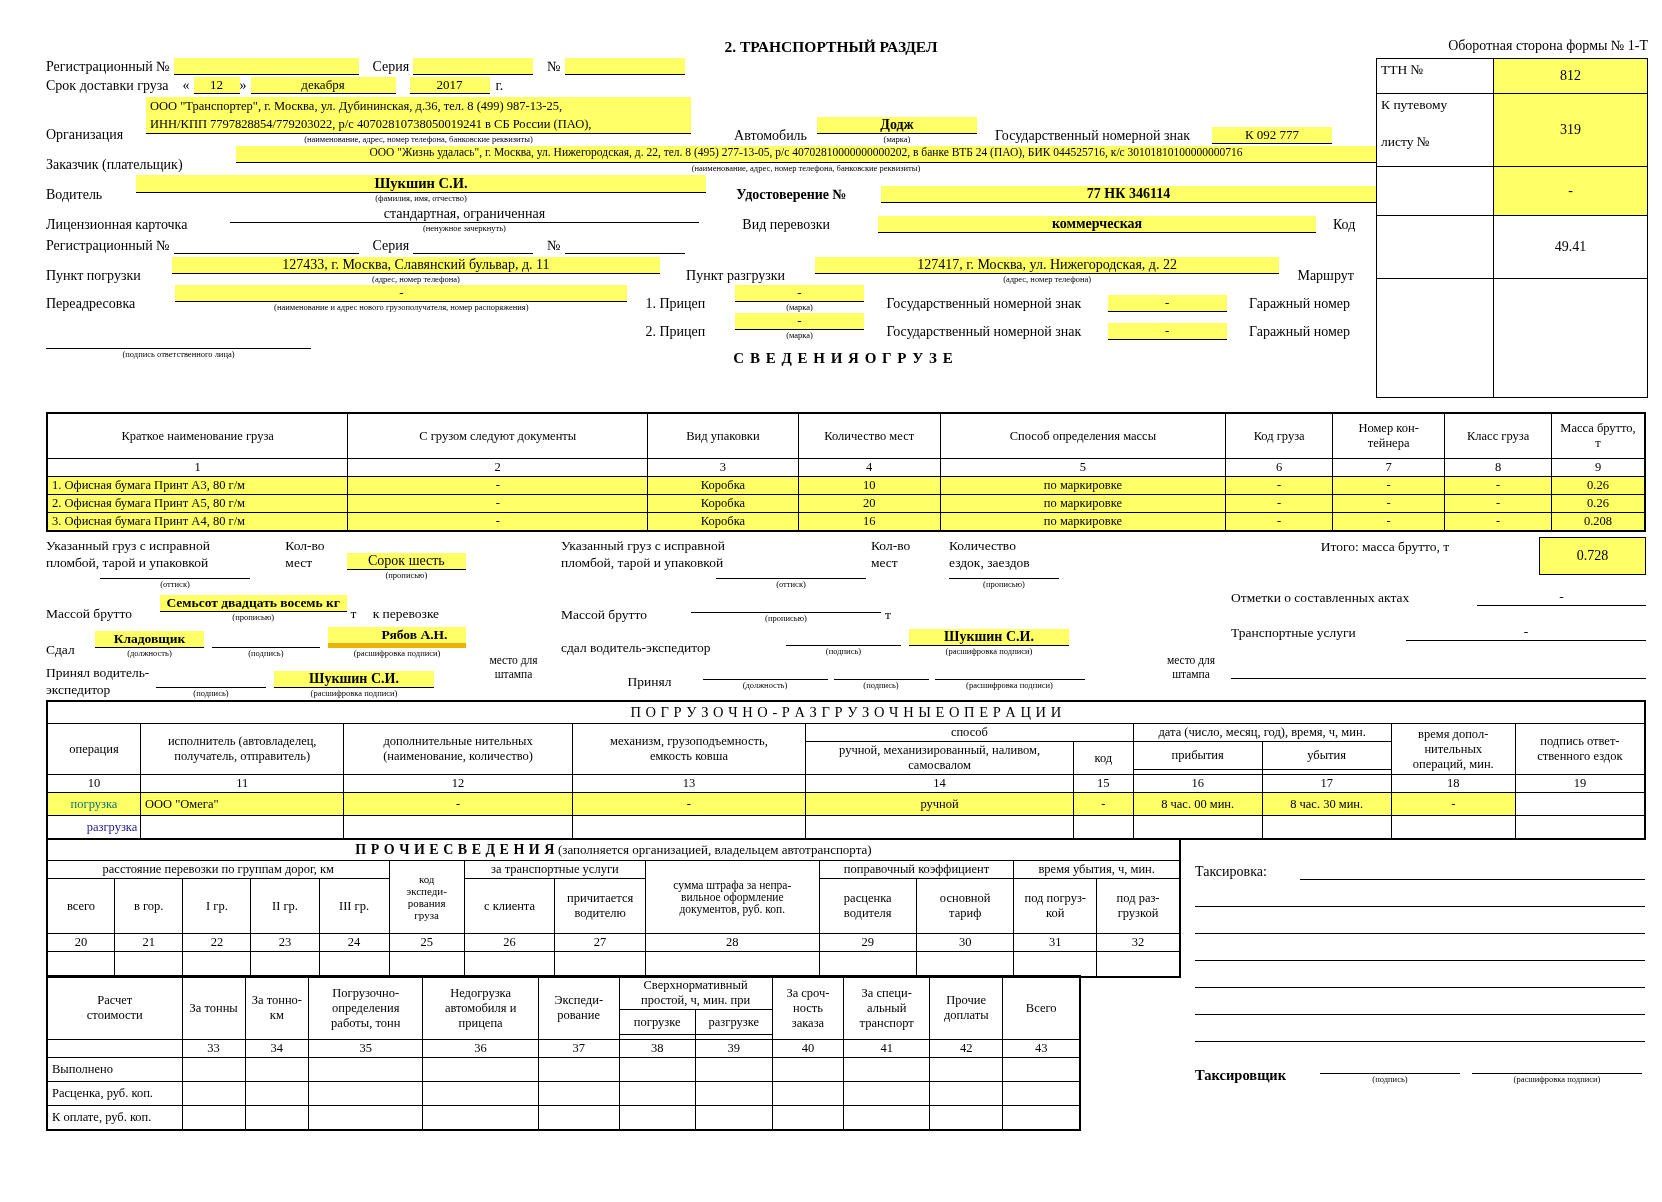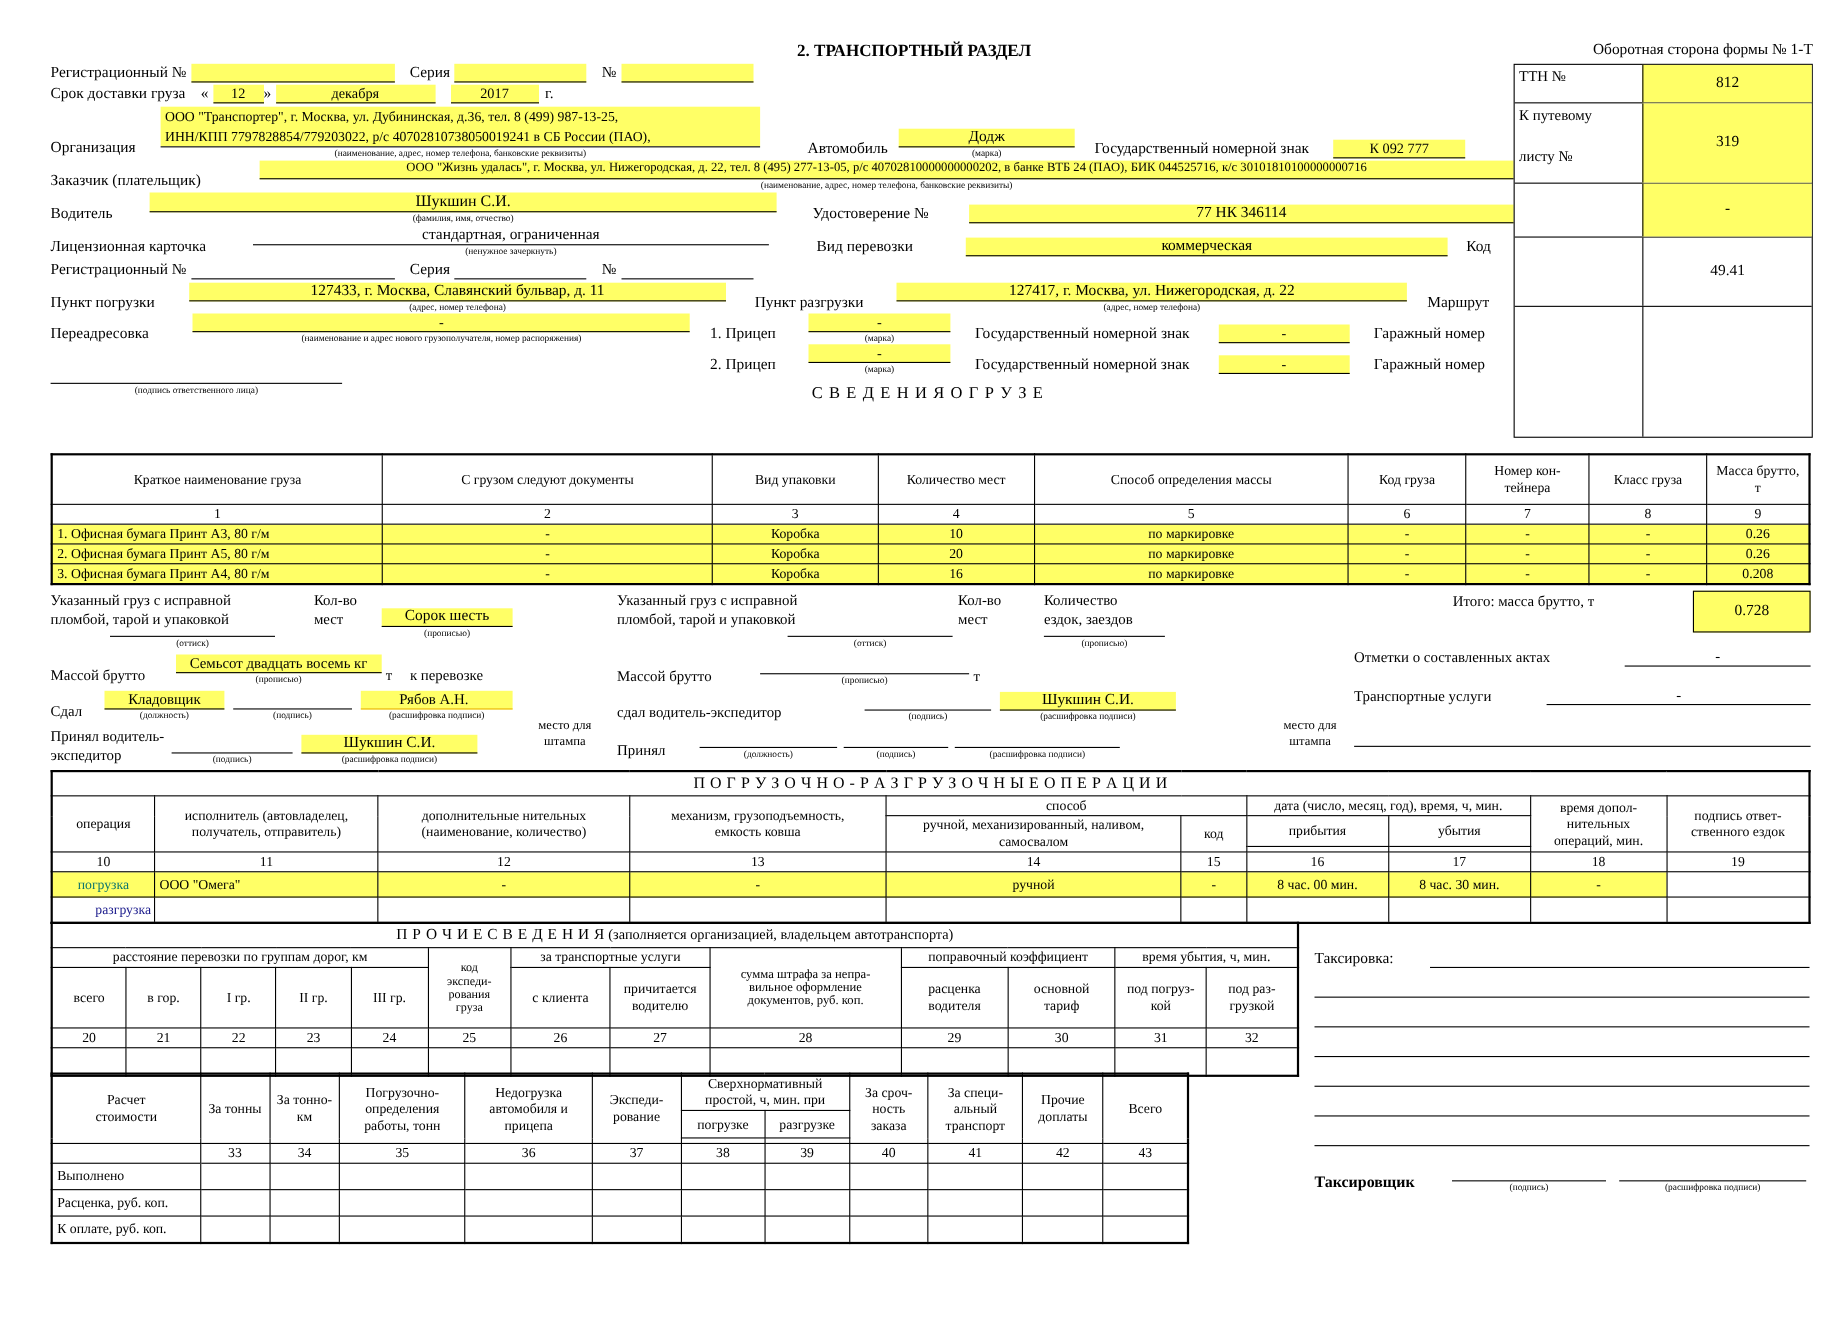--- a/index.html
+++ b/index.html
@@ -16,21 +16,21 @@
     font-size: 13px;
   }
   .page {
     position: relative;
     width: 1662px;
     height: 1202px;
     padding: 0;
   }
   .hl { background: #ffff66; }
   .center { text-align: center; }
-  .bold { font-weight: normal; }
+  .bold { font-weight: bold; }
   .row { display: flex; align-items: flex-end; }
 
   
   .title {
     position: absolute;
     top: 38px; left: 0; width: 1662px;
     text-align: center;
     font-size: 15.5px;
     font-weight: bold;
   }
@@ -410,21 +410,21 @@
           <div style="width:50px; font-size:13.5px;">Сдал</div>
           <div style="width:110px;">
             <div class="hl bold" style="border-bottom:1px solid #000; text-align:center; font-size:13.5px;">Кладовщик</div>
             <div class="capline">(должность)</div>
           </div>
           <div style="width:110px; padding-left:8px;">
             <div style="border-bottom:1px solid #000; height:17px;"></div>
             <div class="capline">(подпись)</div>
           </div>
           <div style="width:140px; padding-left:8px;">
-            <div class="hl bold" style="border-bottom:1px solid #eab308; font-size:13.5px;padding-left:35px;">Рябов А.Н.</div>
+            <div class="hl bold" style="border-bottom:5px solid #eab308; text-align:center; font-size:13.5px;padding-left:35px;">Рябов А.Н.</div>
             <div class="capline">(расшифровка подписи)</div>
           </div>
         </div>
 
         <div style="display:flex; align-items:flex-end; margin-top:6px;">
           <div style="width:110px; font-size:13.5px; line-height:17px;">
             <div>Принял водитель-</div>
             <div>экспедитор</div>
           </div>
           <div style="width:110px;">
@@ -477,21 +477,21 @@
           <div style="width:115px;">
             <div style="border-bottom:1px solid #000; height:17px;"></div>
             <div class="capline">(подпись)</div>
           </div>
           <div style="width:160px; padding-left:8px;">
             <div class="hl bold" style="border-bottom:1px solid #000; text-align:center; font-size:14px;">Шукшин С.И.</div>
             <div class="capline">(расшифровка подписи)</div>
           </div>
         </div>
 
-        <div style="display:flex; align-items:flex-end; margin-top:6px;">
+        <div style="display:flex; align-items:flex-end; margin-top:6px;justify-content:center;">
           <div style="width:75px; font-size:13.5px;">Принял</div>
           <div style="width:125px;">
             <div style="border-bottom:1px solid #000; height:17px;"></div>
             <div class="capline">(должность)</div>
           </div>
           <div style="width:95px; padding-left:6px;">
             <div style="border-bottom:1px solid #000; height:17px;"></div>
             <div class="capline">(подпись)</div>
           </div>
           <div style="width:150px; padding-left:6px;">

